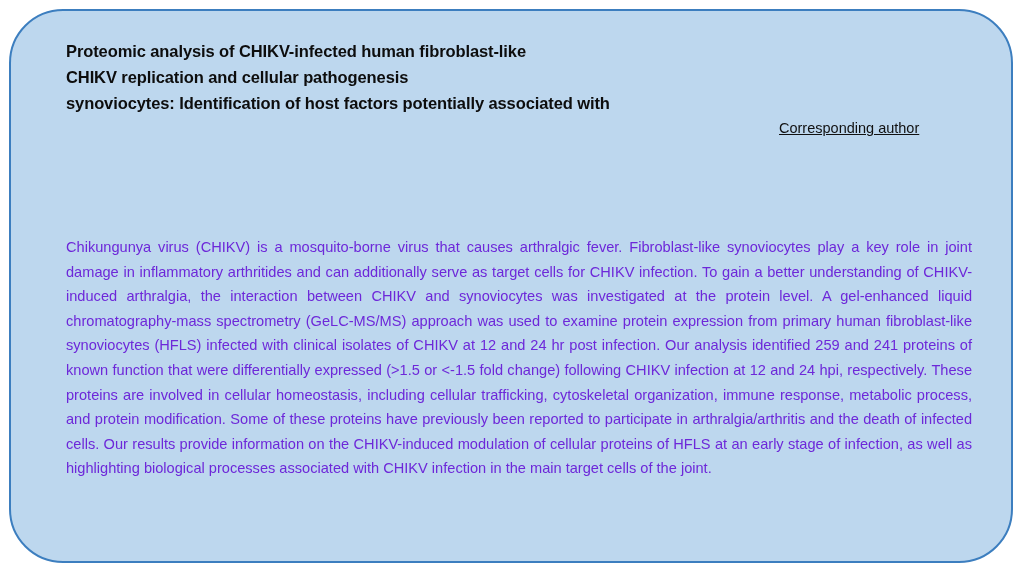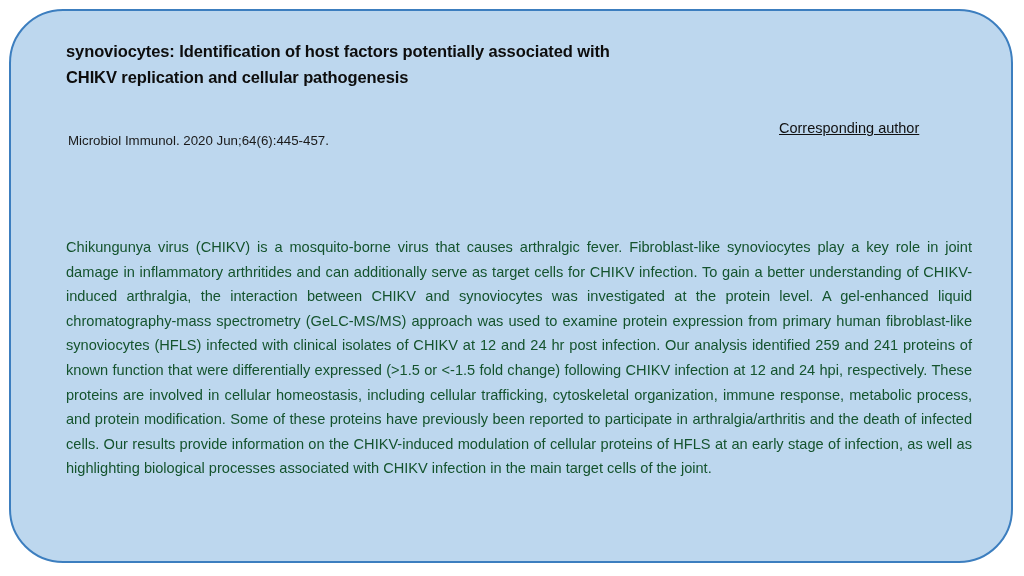--- a/index.html
+++ b/index.html
@@ -96,43 +96,43 @@
 
   
   #abstract-body {
     position: absolute;
     left: 55px;
     top: 224px;
     width: 906px;
     margin: 0;
     font-size: 14.6px;
     line-height: 24.6px;
-    color: #14532d;
+    color: #6d28d9;
     text-align: justify;
     text-justify: inter-word;
     -webkit-hyphens: none;
     hyphens: none;
   }
 </style>
 </head>
 <body>
 
 <div id="slide">
 
   <div id="abstract-card">
 
     <div class="header-row">
 
       <h1 id="article-title">
+        <span class="tline">Proteomic analysis of CHIKV-infected human fibroblast-like</span>
+        <span class="tline">CHIKV replication and cellular pathogenesis</span>
         <span class="tline">synoviocytes: Identification of host factors potentially associated with</span>
-        <span class="tline">CHIKV replication and cellular pathogenesis</span>
       </h1>
 
       <div id="citation-block">
-        <span class="cline">Microbiol Immunol. 2020 Jun;64(6):445-457.</span>
       </div>
 
       <div id="author-block">
         <span id="author-role">Corresponding author</span>
       </div>
 
     </div>
 
     <p id="abstract-body">Chikungunya virus (CHIKV) is a mosquito-borne virus that causes arthralgic fever. Fibroblast-like synoviocytes play a key role in joint damage in inflammatory arthritides and can additionally serve as target cells for CHIKV infection. To gain a better understanding of CHIKV-induced arthralgia, the interaction between CHIKV and synoviocytes was investigated at the protein level. A gel-enhanced liquid chromatography-mass spectrometry (GeLC-MS/MS) approach was used to examine protein expression from primary human fibroblast-like synoviocytes (HFLS) infected with clinical isolates of CHIKV at 12 and 24 hr post infection. Our analysis identified 259 and 241 proteins of known function that were differentially expressed (&gt;1.5 or &lt;-1.5 fold change) following CHIKV infection at 12 and 24 hpi, respectively. These proteins are involved in cellular homeostasis, including cellular trafficking, cytoskeletal organization, immune response, metabolic process, and protein modification. Some of these proteins have previously been reported to participate in arthralgia/arthritis and the death of infected cells. Our results provide information on the CHIKV-induced modulation of cellular proteins of HFLS at an early stage of infection, as well as highlighting biological processes associated with CHIKV infection in the main target cells of the joint.</p>
 

